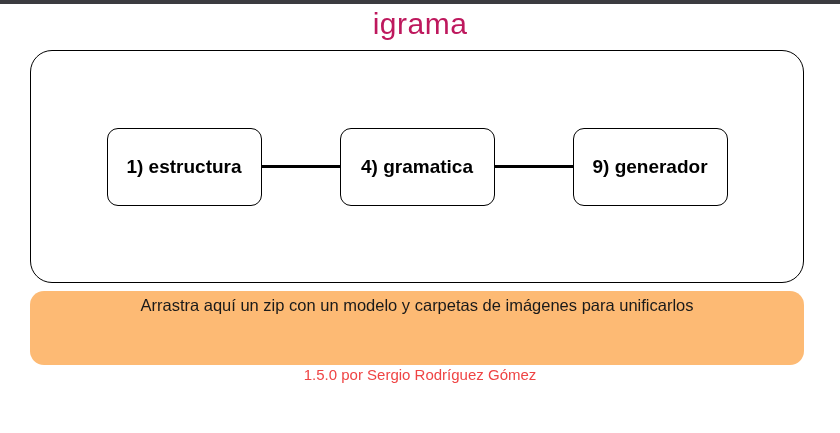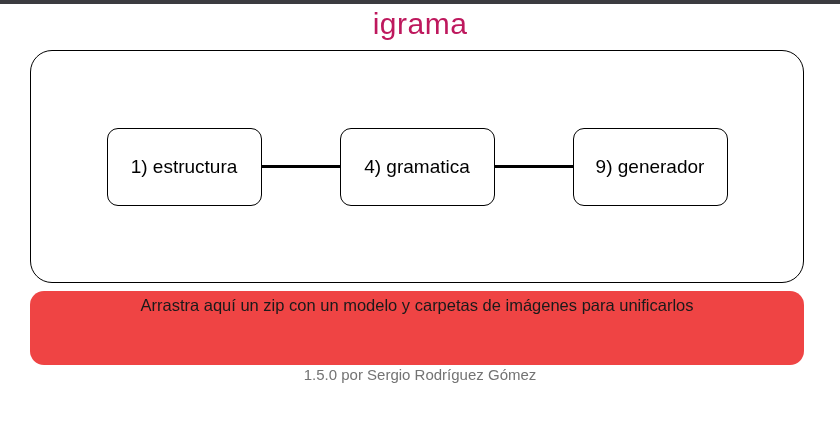--- a/index.html
+++ b/index.html
@@ -52,50 +52,51 @@
     border: 1.5px solid #000000;
     border-radius: 11px;
     background: #ffffff;
     box-sizing: border-box;
     display: flex;
     align-items: center;
     justify-content: center;
     font-size: 19px;
     color: #000000;
     white-space: nowrap;
+    font-weight: bold;
   }
   .connector {
     width: 78px;
     height: 3px;
     background: #000000;
   }
   .drop-zone {
     position: absolute;
     left: 30px; top: 291px;
     width: 774px;
     height: 74px;
-    background: #ef4444;
+    background: #fdba74;
     border-radius: 14px;
     box-sizing: border-box;
     text-align: center;
   }
   .drop-zone-label {
     padding-top: 3px;
     font-size: 16.5px;
     line-height: 22px;
     color: #1a1a1a;
   }
   .footer-credit {
     position: absolute;
     left: 0; top: 365px;
     width: 840px;
     text-align: center;
     font-size: 15px;
     line-height: 20px;
-    color: #737373;
+    color: #ef4444;
   }
 </style>
 </head>
 <body>
 
 <div class="screen">
 
   <div class="top-bar"></div>
 
   <div class="app-title">igrama</div>

